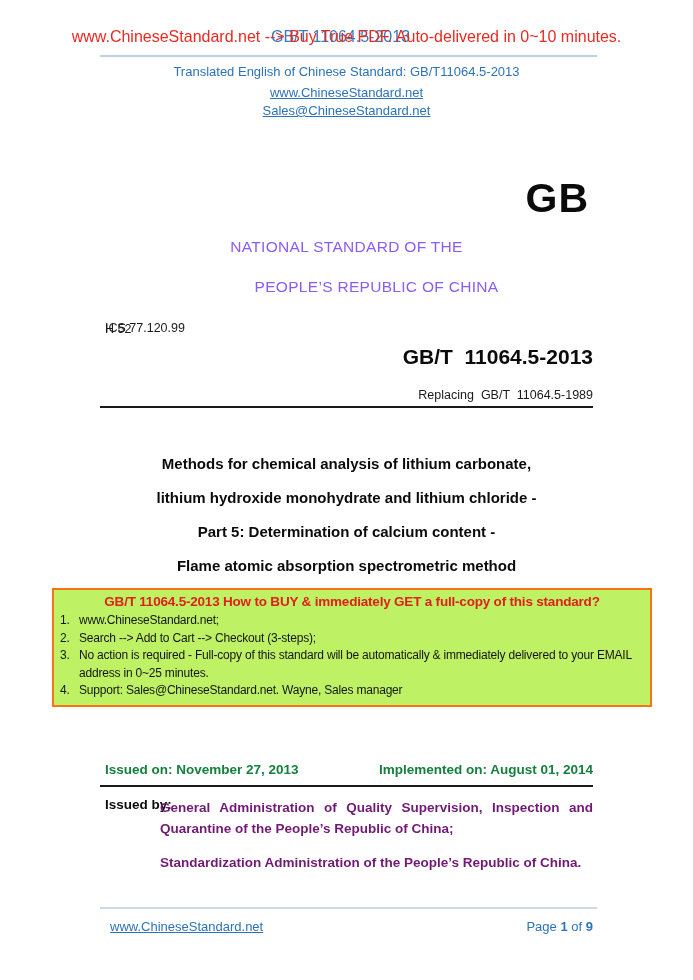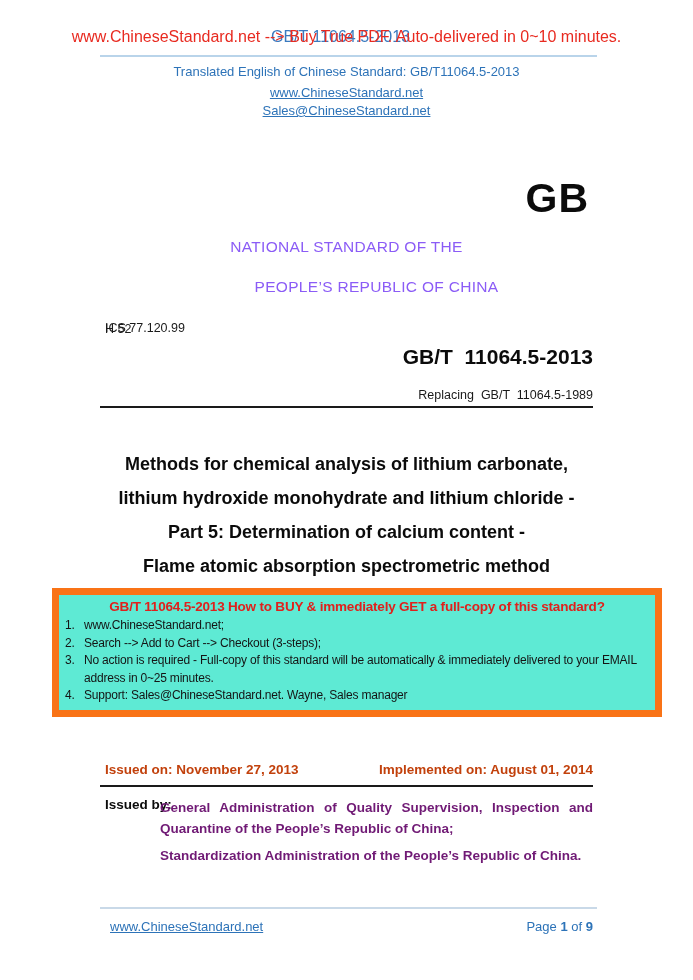--- a/index.html
+++ b/index.html
@@ -47,51 +47,51 @@
   .std-number {
     top: 345px; right: 100px; font-size: 21px; font-weight: bold; color: #0b0b0b;
   }
   .replacing { top: 388px; right: 100px; font-size: 12.5px; color: #1a1a1a; }
   .rule { height: 2px; background: #1a1a1a; }
   .rule1 { top: 406px; left: 100px; width: 493px; }
 
   
   .doc-title {
     top: 447px; left: 0; width: 693px; text-align: center;
-    font-size: 18px; font-weight: bold; line-height: 34px; color: #0b0b0b;
+    font-size: 15px; font-weight: bold; line-height: 34px; color: #0b0b0b;
   }
 
   
   .buy-box {
     top: 588px; left: 52px; width: 584px;
-    border: 7px solid #f97316; background: #5eead4;
+    border: 2px solid #f97316; background: #bef264;
     padding: 2px 6px 5px 6px;
   }
   .buy-heading {
     text-align: center; color: #e0201c; font-weight: bold;
     font-size: 13.5px; line-height: 20px; letter-spacing: -0.2px;
   }
   .buy-item { display: flex; font-size: 12px; line-height: 17.5px; letter-spacing: -0.2px; color: #141414; }
   .buy-num  { flex: 0 0 19px; }
   .buy-text { flex: 1; }
 
   
   .issued-row {
     top: 762px; left: 105px; width: 488px;
     display: flex; justify-content: space-between;
-    font-size: 13.5px; font-weight: bold; color: #c2410c;
+    font-size: 13.5px; font-weight: bold; color: #15803d;
   }
   .rule2 { top: 785px; left: 100px; width: 493px; }
   .issuedby-label { top: 797px; left: 105px; font-size: 13.5px; font-weight: bold; color: #0b0b0b; }
   .issuer-block {
     top: 797px; left: 160px; width: 433px;
     font-size: 13.5px; font-weight: bold; line-height: 21px;
     text-align: justify; color: #701a75;
   }
-  .issuer-block .p2 { margin-top: 6px; }
+  .issuer-block .p2 { margin-top: 13px; }
 
   
   .footer-link {
     top: 919px; left: 110px; font-size: 13px; color: #2d73b8;
     text-decoration: underline; cursor: pointer;
   }
   .footer-page { top: 919px; right: 100px; font-size: 13px; color: #2d73b8; }
   .footer-page .b { font-weight: bold; }
 </style>
 </head>

